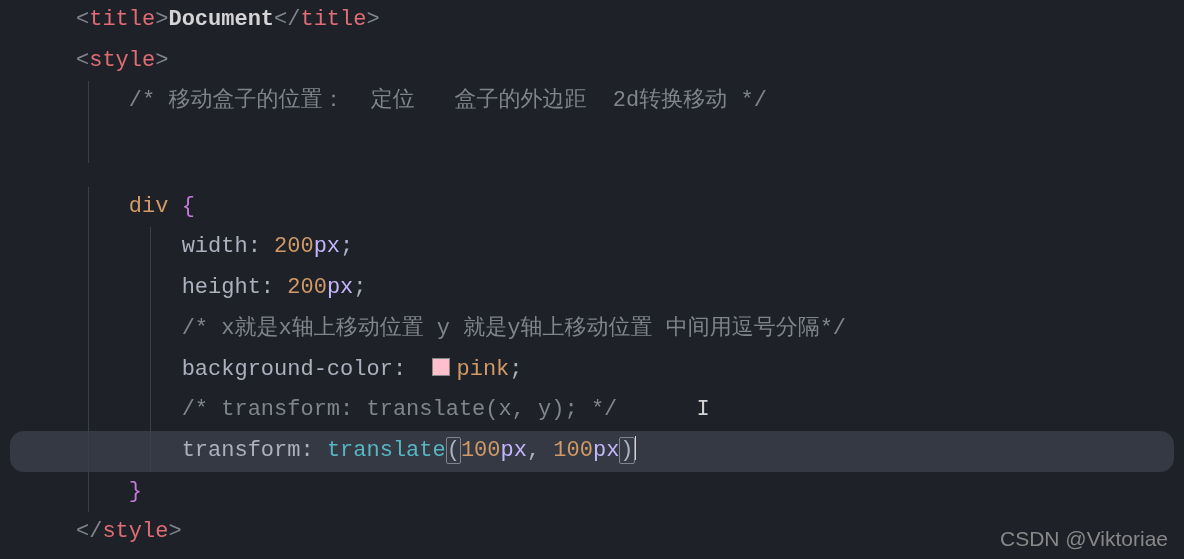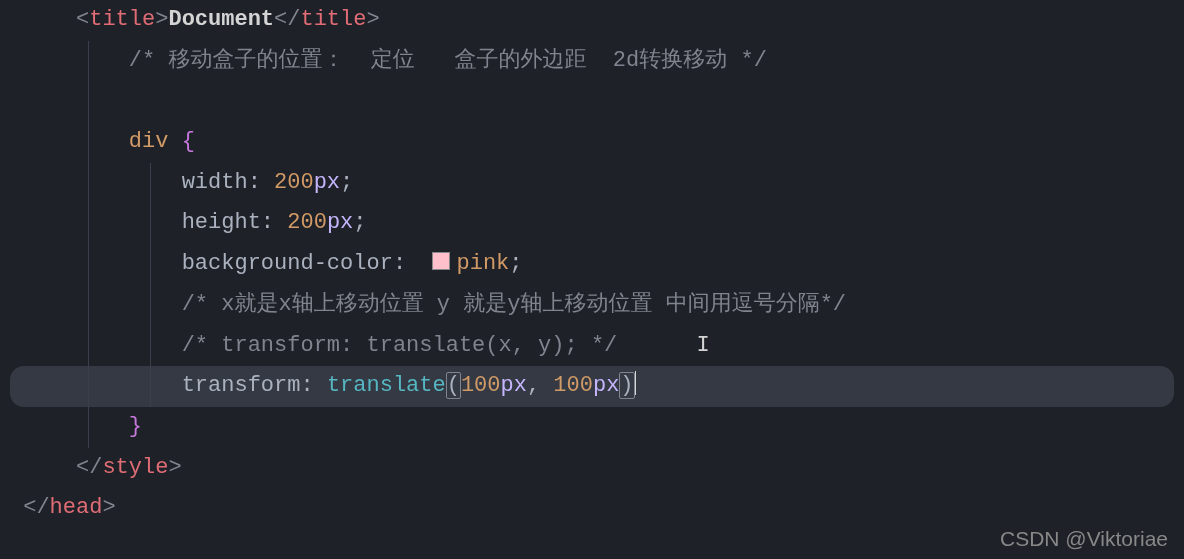--- a/index.html
+++ b/index.html
@@ -98,34 +98,35 @@
     }
   </style>
 </head>
 <body>
 
 <div class="editor">
   <div class="code-area">
     
     <div class="line">     <span class="tag-bracket">&lt;</span><span class="tag-name">title</span><span class="tag-bracket">&gt;</span><span class="text-content">Document</span><span class="tag-bracket">&lt;/</span><span class="tag-name">title</span><span class="tag-bracket">&gt;</span></div>
 
+    <div class="line">     <span class="tag-bracket">&lt;</span><span class="tag-name">style</span><span class="tag-bracket">&gt;</span></div>
 
     <div class="line" style="position:relative;"><span class="indent-guide guide1"></span>         <span class="comment">/* 移动盒子的位置：  定位   盒子的外边距  2d转换移动 */</span></div>
 
     <div class="line" style="position:relative;"><span class="indent-guide guide1"></span> </div>
 
-    <div class="line" style="position:relative;"><span class="indent-guide guide1"></span>         <span class="selector">div</span><span class="brace"> {</span></div>
+    <div class="line" style="position:relative;margin-top:24px;"><span class="indent-guide guide1"></span>         <span class="selector">div</span><span class="brace"> {</span></div>
 
     <div class="line" style="position:relative;"><span class="indent-guide guide1"></span><span class="indent-guide guide2"></span>             <span class="property">width</span><span class="colon">: </span><span class="number">200</span><span class="unit">px</span><span class="semi">;</span></div>
 
     <div class="line" style="position:relative;"><span class="indent-guide guide1"></span><span class="indent-guide guide2"></span>             <span class="property">height</span><span class="colon">: </span><span class="number">200</span><span class="unit">px</span><span class="semi">;</span></div>
 
+    <div class="line" style="position:relative;"><span class="indent-guide guide1"></span><span class="indent-guide guide2"></span>             <span class="comment">/* x就是x轴上移动位置 y 就是y轴上移动位置 中间用逗号分隔*/</span></div>
+
     <div class="line" style="position:relative;"><span class="indent-guide guide1"></span><span class="indent-guide guide2"></span>             <span class="property">background-color</span><span class="colon">:  </span><span class="color-swatch"></span><span class="value-color">pink</span><span class="semi">;</span></div>
-
-    <div class="line" style="position:relative;"><span class="indent-guide guide1"></span><span class="indent-guide guide2"></span>             <span class="comment">/* x就是x轴上移动位置 y 就是y轴上移动位置 中间用逗号分隔*/</span></div>
 
     <div class="line" style="position:relative;"><span class="indent-guide guide1"></span><span class="indent-guide guide2"></span>             <span class="comment">/* transform: translate(x, y); */</span>      <span class="text-cursor">I</span></div>
 
     <div class="line highlight-line" style="position:relative;"><span class="indent-guide guide1"></span><span class="indent-guide guide2"></span>             <span class="property">transform</span><span class="colon">: </span><span class="value-func">translate</span><span class="paren bracket-match">(</span><span class="number">100</span><span class="unit">px</span><span class="paren">, </span><span class="number">100</span><span class="unit">px</span><span class="paren bracket-match">)</span><span class="cursor"></span></div>
 
     <div class="line" style="position:relative;"><span class="indent-guide guide1"></span>         <span class="brace">}</span></div>
 
     <div class="line">     <span class="tag-bracket">&lt;/</span><span class="tag-name">style</span><span class="tag-bracket">&gt;</span></div>
 
     <div class="line"> <span class="tag-bracket">&lt;/</span><span class="tag-name">head</span><span class="tag-bracket">&gt;</span></div>

